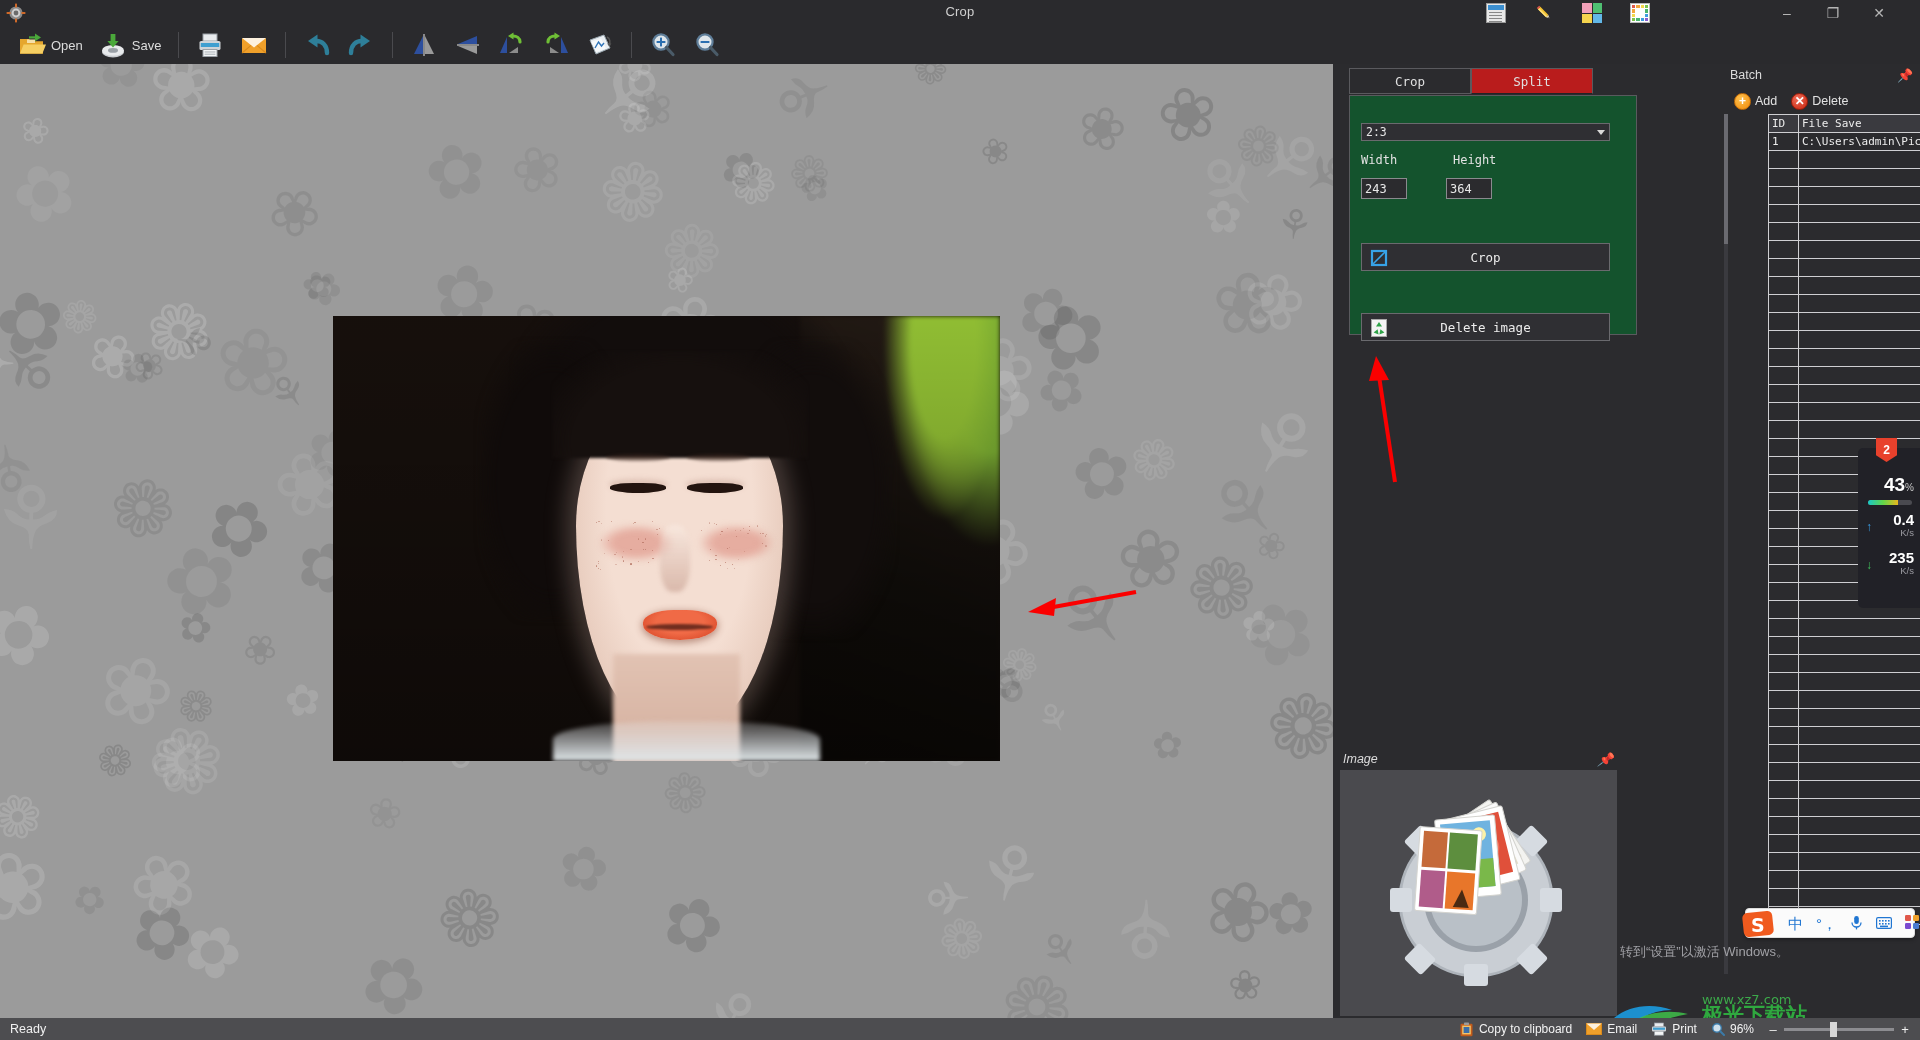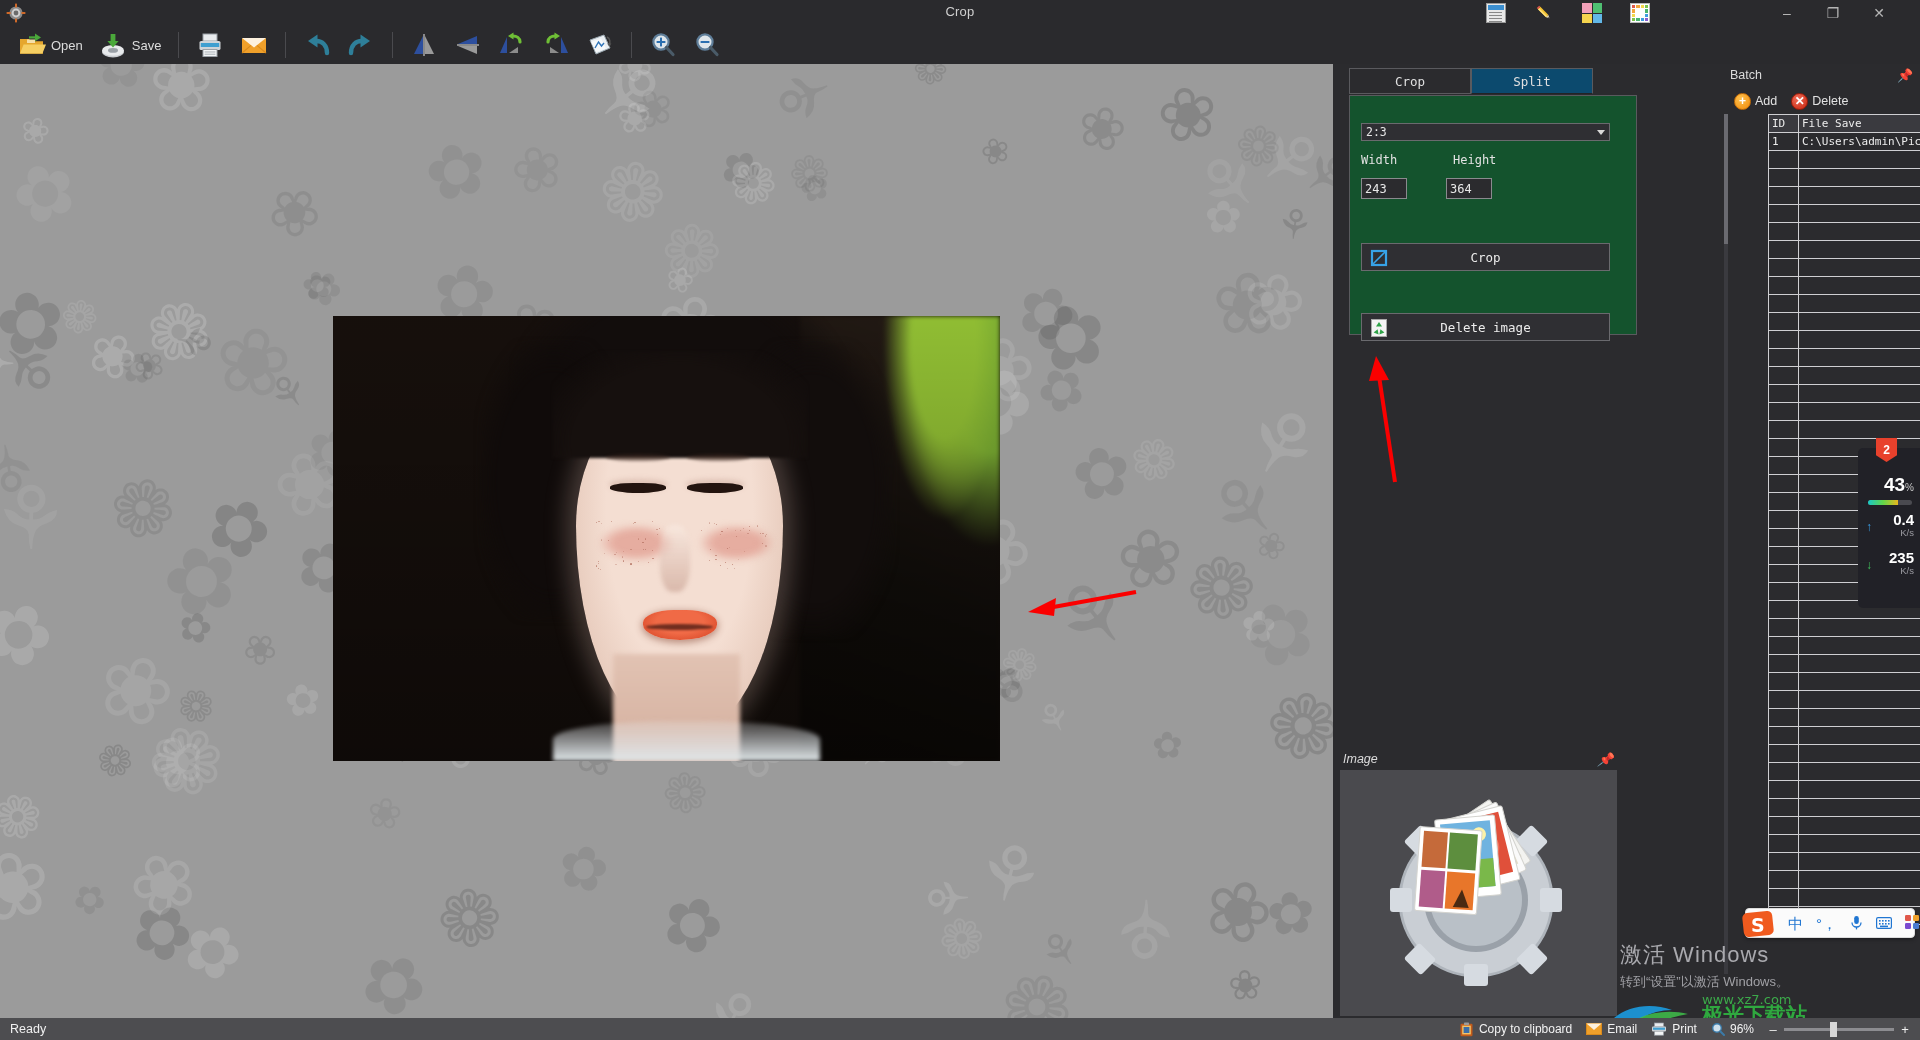--- a/index.html
+++ b/index.html
@@ -152,21 +152,21 @@
   #crop-panel {
     position:absolute; left:1337px; top:64px; width:283px; height:956px;
     background:#2b2b2e;
   }
   #tabs { position:absolute; left:12px; top:4px; display:flex; }
   .tab {
     width:122px; height:26px; display:flex; align-items:center; justify-content:center;
     font-family:"DejaVu Sans Mono","Liberation Mono",monospace; font-size:12.5px;
     border:1px solid #5a5a5e; color:#e0e0e0; cursor:pointer; background:#2f2f33;
   }
-  .tab.active { background:#0c4a6e; border-bottom-color:#232326;text-align:center; }
+  .tab.active { background:#b91c1c; border-bottom-color:#232326;text-align:center; }
   .tab:not(.active){ background:#2b2b2e; }
   #crop-box {
     position:absolute; left:12px; top:31px; width:288px; height:240px;
     border:1px solid #5a5a5e; background:#14532d;
   }
   #ratio-select {
     position:absolute; left:11px; top:27px; width:249px; height:18px;
     background:#2f2f33; border:1px solid #6a6a6e; display:flex; align-items:center;
     cursor:pointer;
   }
@@ -1072,21 +1072,20 @@
       <span class="u">K/s</span>
     </div>
     <div class="net-row" style="top:102px;">
       <span class="ar" style="color:#3fc15a;">↓</span>
       <span class="v">235</span>
       <span class="u">K/s</span>
     </div>
   </div>
 
   <div id="activate-wm">
-    <div class="l1">激活 Windows</div>
     <div class="l2">转到“设置”以激活 Windows。</div>
   </div>
 
   <svg id="site-wm" viewBox="0 0 300 46">
     <path d="M4 30 C18 14, 44 10, 66 18 C48 18, 30 26, 22 40 Z" fill="#1b9be0" opacity=".9"></path>
     <path d="M12 40 C30 22, 58 16, 82 22 C62 26, 40 32, 30 44 Z" fill="#3fc14a" opacity=".85"></path>
     <text x="96" y="30" font-family="DejaVu Sans, sans-serif" font-size="21" font-weight="bold" fill="#2fa83f">极光下载站</text>
     <text x="96" y="12" font-family="DejaVu Sans, sans-serif" font-size="13" fill="#3fbf4f" opacity=".85">www.xz7.com</text>
   </svg>
 

